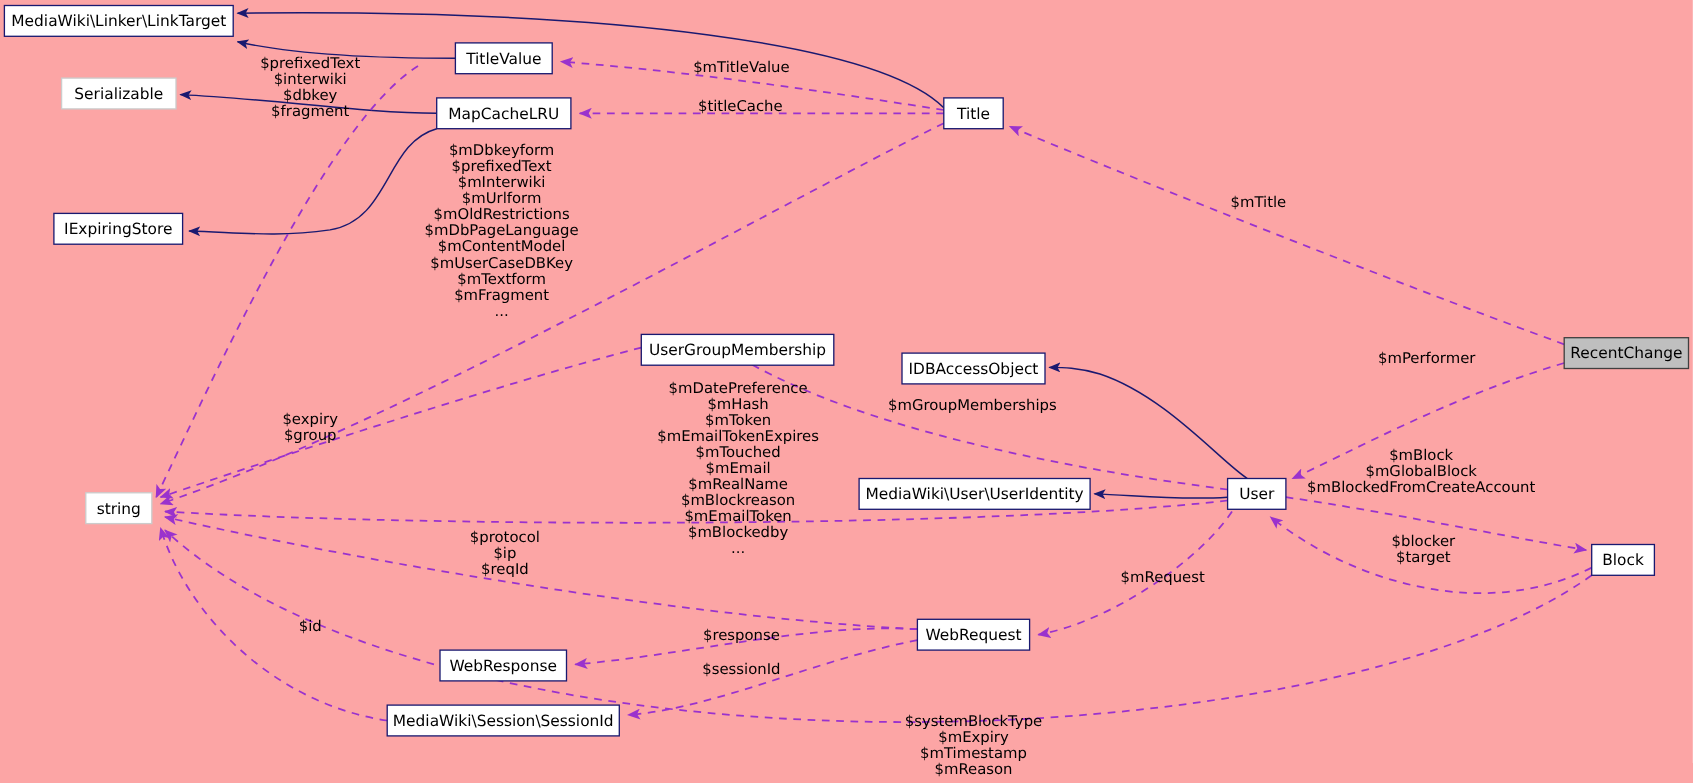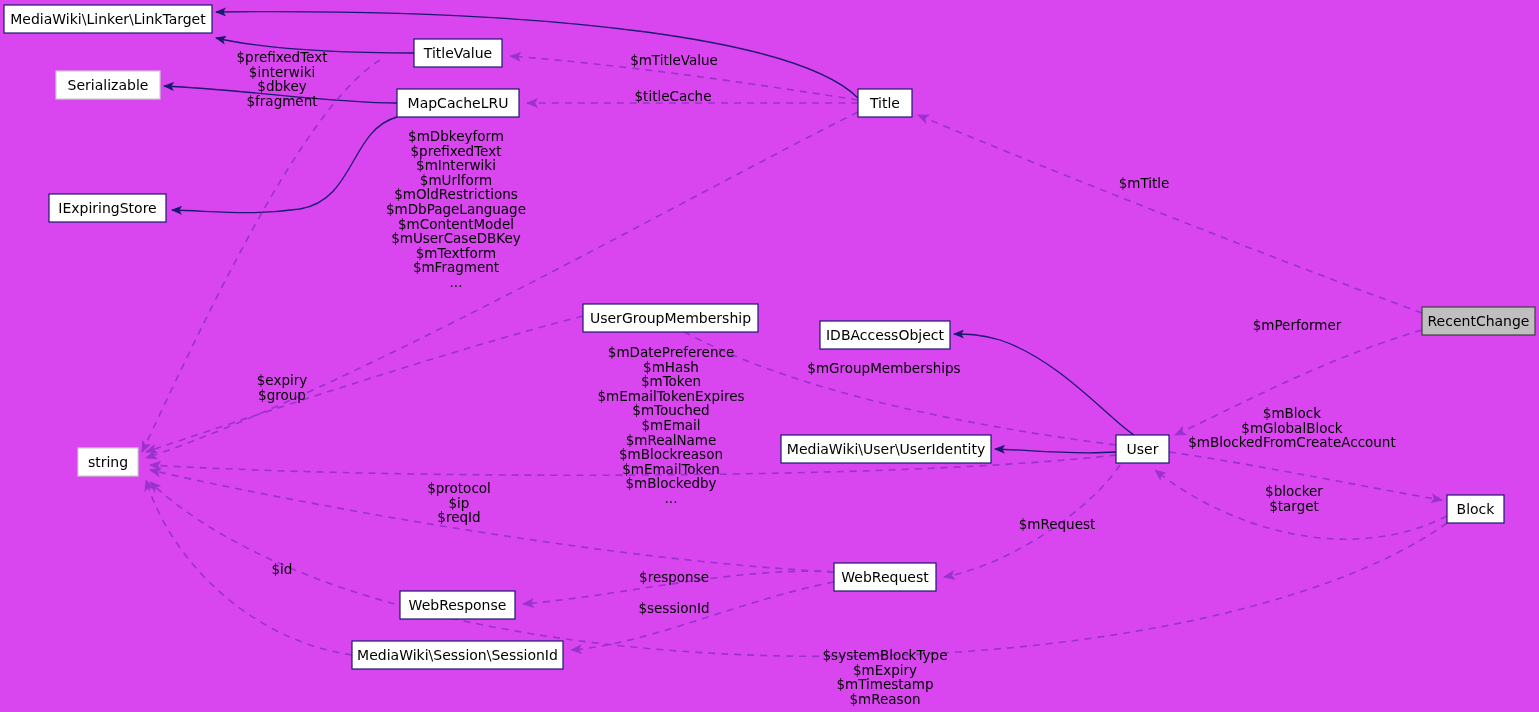--- a/index.html
+++ b/index.html
@@ -4,21 +4,21 @@
 <style>
   html, body {
     margin: 0;
     padding: 0;
     background: #ffffff;
   }
   #diagram-root {
     position: relative;
     width: 1539px;
     height: 712px;
-    background: #d946ef;
+    background: #fca5a5;
     font-family: "DejaVu Sans", "Liberation Sans", sans-serif;
     overflow: hidden;
   }
   svg#uml-canvas {
     position: absolute;
     left: 0;
     top: 0;
     width: 1539px;
     height: 712px;
   }

